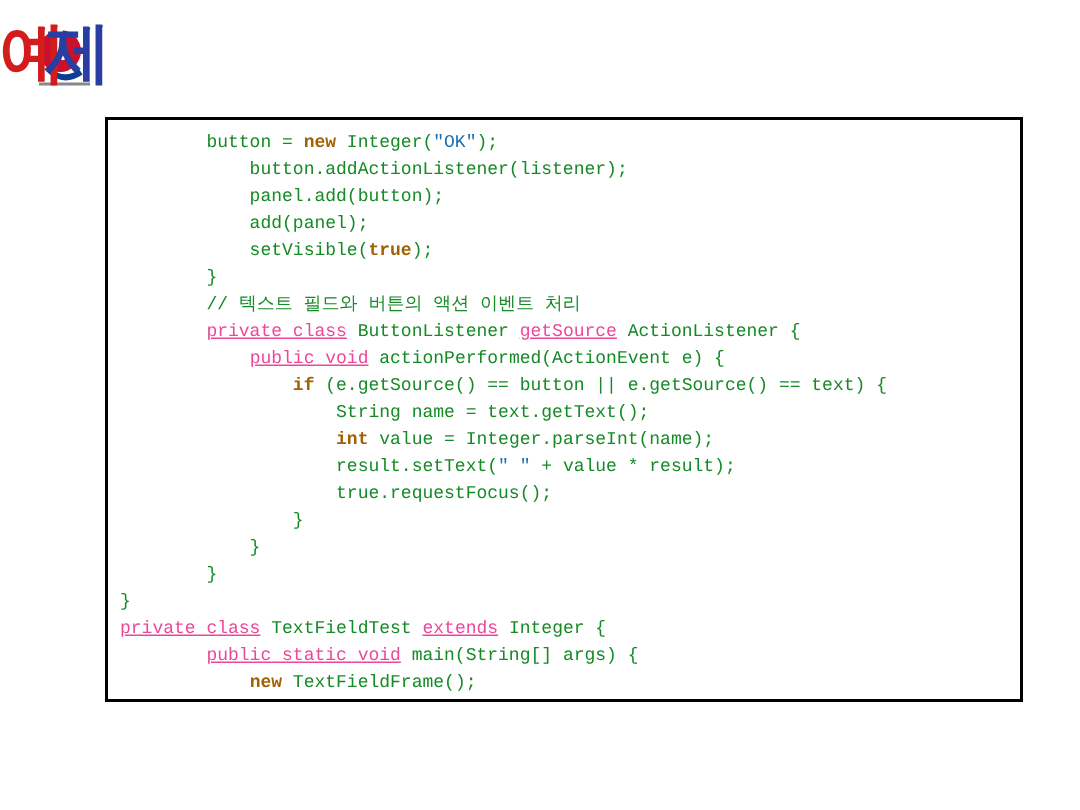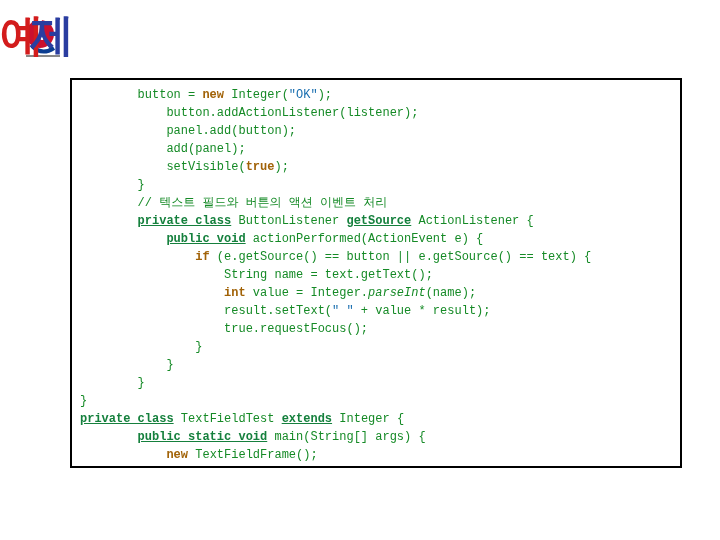--- a/index.html
+++ b/index.html
@@ -50,23 +50,23 @@
   }
   pre.code {
     margin: 0;
     font-family: "Courier New", monospace;
     font-size: 12px;
     line-height: 1.5;
     color: #158a26;
     white-space: pre;
   }
   .kw { color: #a16207; font-weight: bold; }
-  .kw-u { color: #15803d; font-weight: bold; text-decoration: underline; }
+  .kw-u { color: #ec4899; font-weight: normal; text-decoration: underline; }
   .str { color: #1a6fb0; }
-  .it { font-style: italic; }
+  .it { }
 </style>
 </head>
 <body>
 <div class="slide">
 
   <svg class="logo" viewBox="0 0 56 56">
     <circle cx="26" cy="24" r="14" fill="#c9102f"></circle>
     <path d="M18 36 Q28 46 40 38" stroke="#0b3d91" stroke-width="4" fill="none"></path>
     <path d="M26 10 Q20 22 28 28" stroke="#fff" stroke-width="4" fill="none" stroke-linecap="round"></path>
     <path d="M12 46 L46 46" stroke="#888" stroke-width="2"></path>

